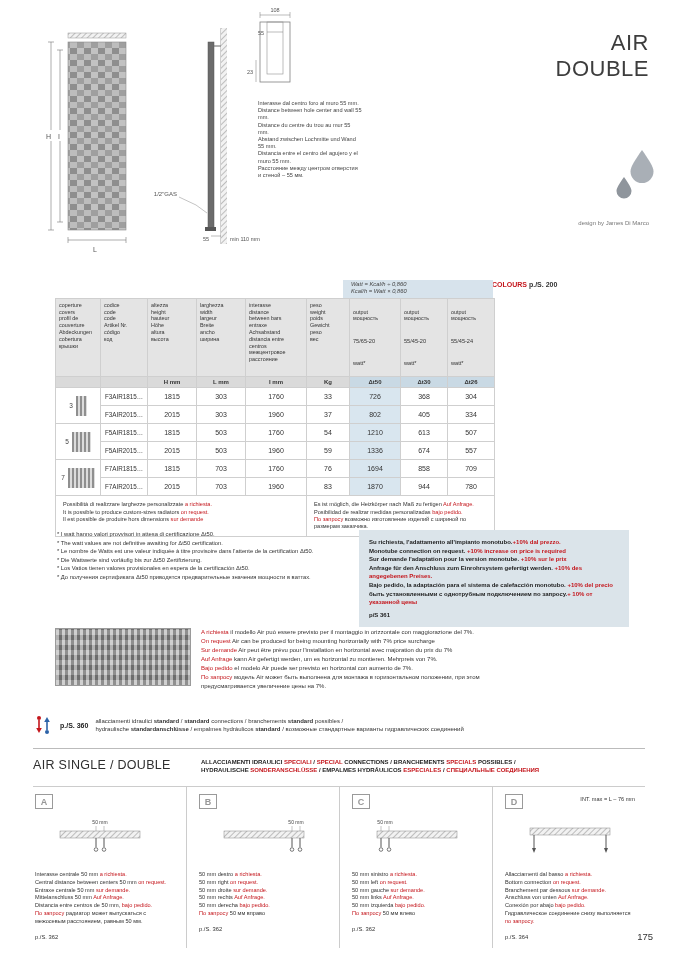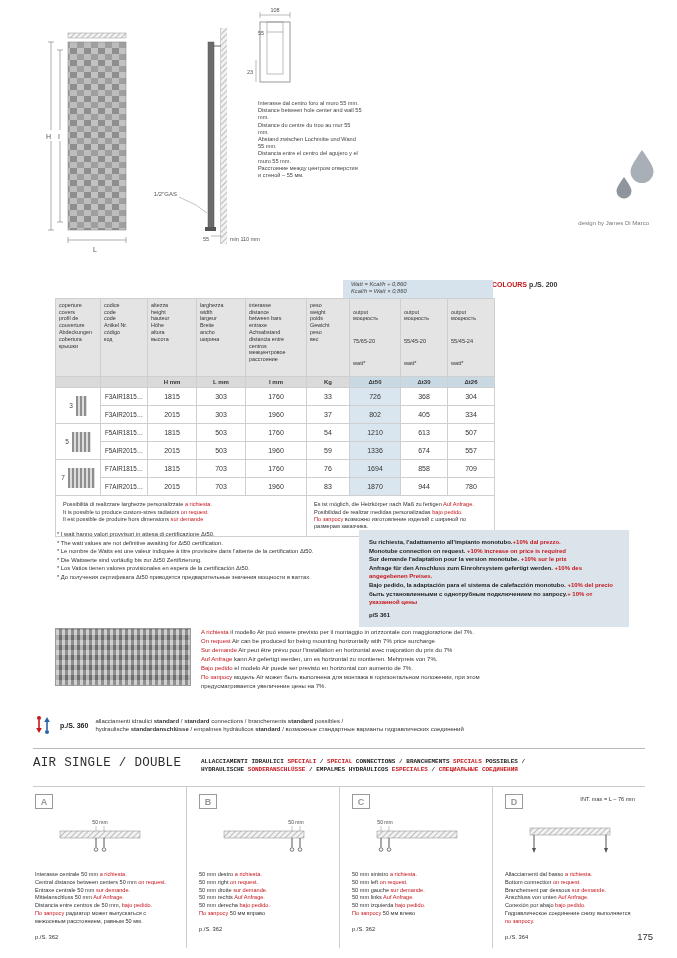--- a/index.html
+++ b/index.html
@@ -55,21 +55,21 @@
   .htext { margin-left:10px; width:314px; font-size:6px; line-height:9px; color:#333; }
 
   
   .strip { position:absolute; left:33px; top:714px; width:612px; display:flex; align-items:center; gap:7px; }
   .strip-ref { font-size:7px; font-weight:bold; color:#222; white-space:nowrap; }
   .strip-text { font-size:6px; line-height:8.2px; color:#333; }
   .seg[data-b="1"] { font-weight:bold; }
   .rule { position:absolute; left:33px; top:748px; width:612px; border-top:1px solid #bbb; }
 
   
-  .special-head { position:absolute; left:33px; top:756px; width:612px; display:flex; align-items:flex-start;font-family:Liberation Mono, monospace; }
+  .special-head { position:absolute; left:33px; top:756px; width:612px; display:flex; align-items:center; }
   .sp-title { font-size:12.5px; color:#2e2e2e; width:168px; letter-spacing:.3px; }
   .sp-lines { font-size:6px; font-weight:bold; line-height:8.4px; margin-top:2px; color:#222; }
   .sseg[data-r="1"] { color:var(--accent); }
 
   .blocks { position:absolute; left:33px; top:786px; width:612px; display:grid; grid-template-columns:1fr 1fr 1fr 1fr; border-top:1px solid #ccc; }
   .block { border-left:1px solid #ccc; padding:7px 10px 8px 12px; min-height:145px; }
   .block:first-child { border-left:none; padding-left:2px; }
   .letter-row { display:flex; justify-content:space-between; align-items:flex-start; }
   .letter { width:18px; height:15px; border:1px solid #9a9a9a; color:#979797; font-weight:bold; font-size:9px; display:flex; align-items:center; justify-content:center; }
   .int-note { font-size:5.6px; color:#333; margin-top:2px; }
@@ -143,20 +143,24 @@
       <line x1="256" y1="60" x2="256" y2="82" stroke="#777" stroke-width="0.5"></line>
       <text x="253" y="74" font-size="5.5" text-anchor="end">23</text>
     </g>
 
     <g>
       <path d="M642 150 c-7 10 -11.5 16.5 -11.5 21.5 a11.5 11.5 0 0 0 23 0 c0 -5 -4.5 -11.5 -11.5 -21.5 z" fill="#a9afb6"></path>
       <path d="M624 177 c-4.5 6.5 -7.5 11 -7.5 14 a7.5 7.5 0 0 0 15 0 c0 -3 -3 -7.5 -7.5 -14 z" fill="#8f959c"></path>
     </g>
   </svg>
 
+  <div class="title">
+    <div>AIR</div>
+    <div>DOUBLE</div>
+  </div>
 
   <div class="wallnote">
     <div class="wline">Interasse dal centro foro al muro 55 mm.</div>
       <div class="wline">Distance between hole center and wall 55 mm.</div>
       <div class="wline">Distance du centre du trou au mur 55 mm.</div>
       <div class="wline">Abstand zwischen Lochmitte und Wand 55 mm.</div>
       <div class="wline">Distancia entre el centro del agujero y el muro 55 mm.</div>
       <div class="wline">Расстояние между центром отверстия и стеной – 55 мм.</div>
   </div>
 

